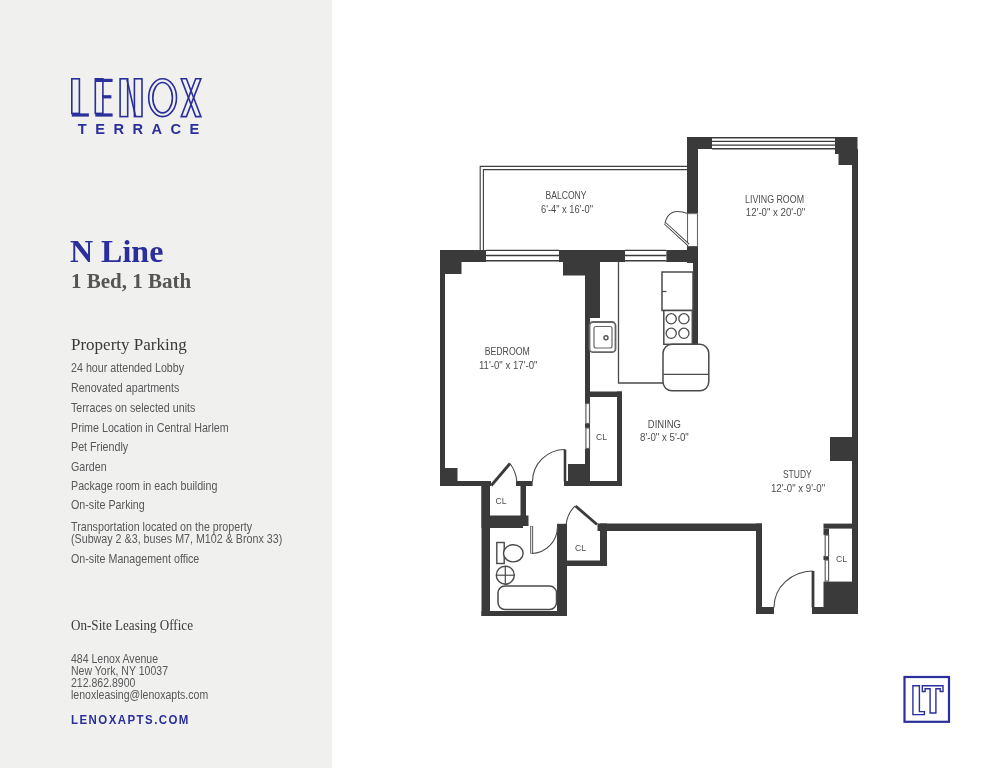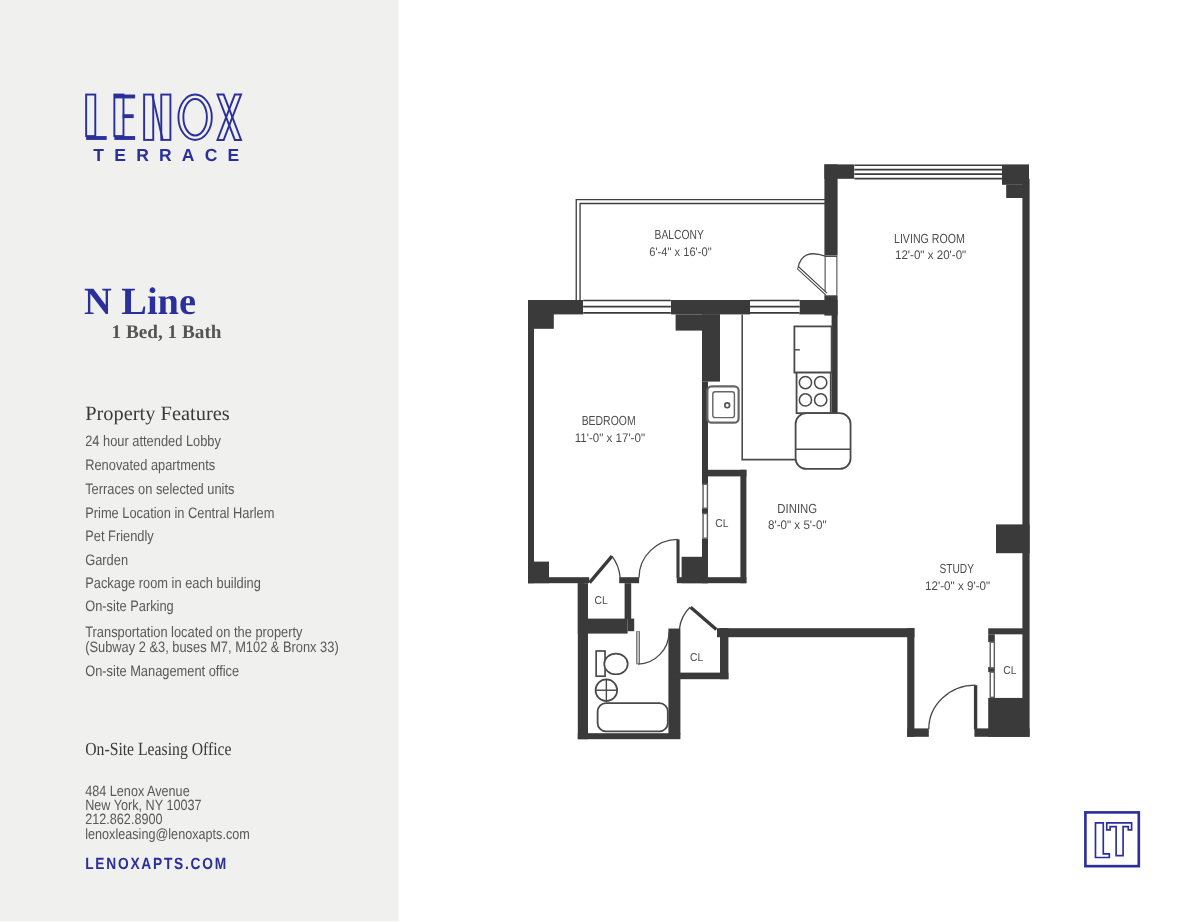--- a/index.html
+++ b/index.html
@@ -32,23 +32,23 @@
       <rect x="3.8" y="40.4" width="17.1" height="3.2"></rect>
       <rect x="27.3" y="5.8" width="17.3" height="3.2"></rect>
       <rect x="34.2" y="22.2" width="9.2" height="3.2"></rect>
       <rect x="27.3" y="40.4" width="17.3" height="3.2"></rect>
     </g>
     <text x="9.8" y="61.2" font-family="Liberation Sans, sans-serif" font-size="14.6" font-weight="bold" fill="#2a2f9c" letter-spacing="8.5">TERRACE</text>
   </svg>
 
   <div class="abs blue" style="left:70px;top:233px;font-family:'Liberation Serif',serif;font-weight:bold;font-size:32px;">N Line</div>
 
-  <div class="abs" style="left:71px;top:269px;font-family:'Liberation Serif',serif;font-weight:bold;font-size:16px;color:#555;margin-left:22px;">1 Bed, 1 Bath</div>
-
-  <div class="abs" style="left:71px;top:334.5px;font-family:'Liberation Serif',serif;font-size:17px;color:#3a3a3a;">Property Features</div>
+  <div class="abs" style="left:71px;top:269px;font-family:'Liberation Serif',serif;font-weight:bold;font-size:21px;color:#555;">1 Bed, 1 Bath</div>
+
+  <div class="abs" style="left:71px;top:334.5px;font-family:'Liberation Serif',serif;font-size:17px;color:#3a3a3a;">Property Parking</div>
 
   <div class="abs feat" style="left:71px;top:361px;">24 hour attended Lobby</div>
   <div class="abs feat" style="left:71px;top:381px;">Renovated apartments</div>
   <div class="abs feat" style="left:71px;top:400.5px;">Terraces on selected units</div>
   <div class="abs feat" style="left:71px;top:420.5px;">Prime Location in Central Harlem</div>
   <div class="abs feat" style="left:71px;top:439.5px;">Pet Friendly</div>
   <div class="abs feat" style="left:71px;top:459.5px;">Garden</div>
   <div class="abs feat" style="left:71px;top:479px;">Package room in each building</div>
   <div class="abs feat" style="left:71px;top:498px;">On-site Parking</div>
   <div class="abs feat" style="left:71px;top:520.5px;line-height:12.8px;">Transportation located on the property<br>(Subway 2 &amp;3, buses M7, M102 &amp; Bronx 33)</div>

